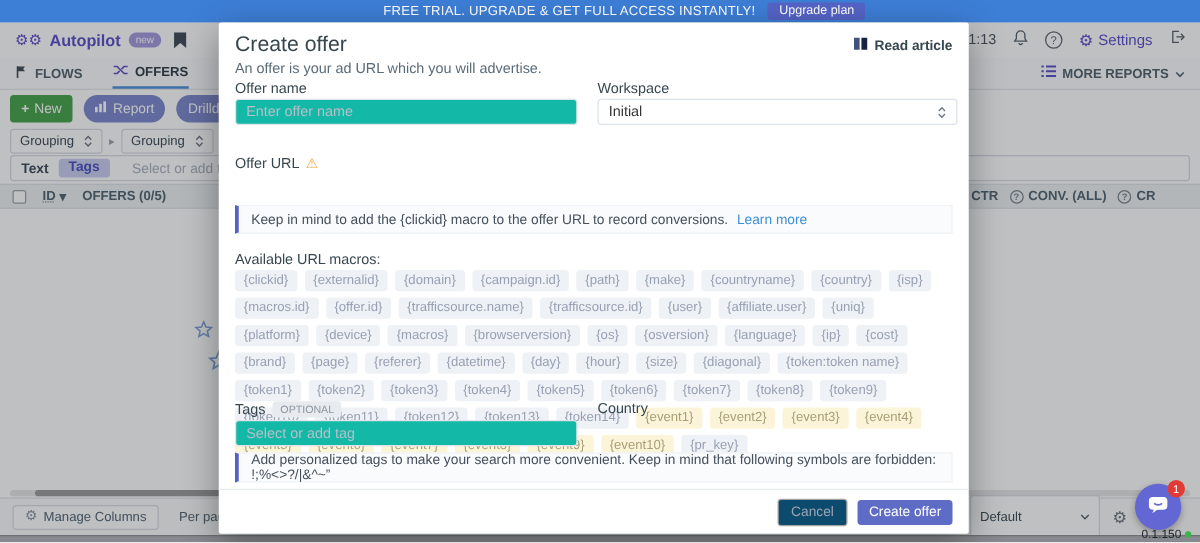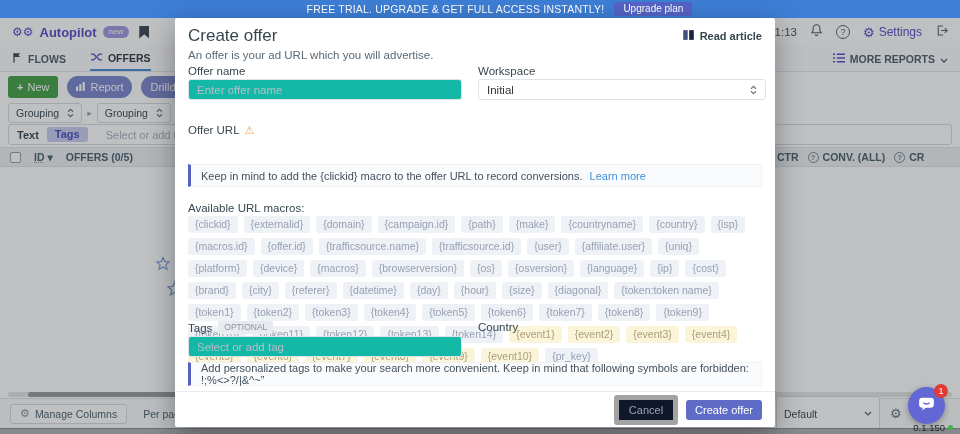--- a/index.html
+++ b/index.html
@@ -129,21 +129,21 @@
   .macros-label { position:absolute; left:13px; top:184px; font-size:11.5px; color:#37474f; }
   .chips { position:absolute; left:13px; top:198px; width:574px; display:flex; flex-wrap:wrap; gap:5px 6px; }
   .chip { background:#eef1f6; color:#98a1b3; font-size:10.5px; padding:2px 7px 3px; border-radius:3px;
           cursor:pointer; white-space:nowrap; }
   .chip.hl { background:#fcf4d9; color:#a89f78; }
 
   .optional-badge { background:#e7ebef; color:#8a95a0; font-size:8.5px; padding:1px 6px 2px; border-radius:3px; margin-left:6px; }
 
   .m-footer { position:absolute; left:0; top:373px; width:600px; height:36px; border-top:1px solid #e9edf0;
               display:flex; align-items:center; justify-content:flex-end; gap:8px; padding:0 13px; }
-  .btn-cancel { border:5px solid #a3a3a3; background:#0f172a; color:#9aa4b2; font-size:11px; padding:4px 10px;
+  .btn-cancel { border:1px solid #a3a3a3; background:#0c4a6e; color:#9aa4b2; font-size:11px; padding:4px 10px;
                 border-radius:3px; cursor:pointer; }
   .btn-create { background:#5f6cc6; color:#fff; font-size:11px; padding:4px 9px; border-radius:3px; cursor:pointer; }
 </style>
 </head>
 <body>
 
 <div class="stage">
 
   <div class="banner">
     <span class="banner-text">FREE TRIAL. UPGRADE &amp; GET FULL ACCESS INSTANTLY!</span>
@@ -383,21 +383,21 @@
         <span class="chip">{platform}</span>
         <span class="chip">{device}</span>
         <span class="chip">{macros}</span>
         <span class="chip">{browserversion}</span>
         <span class="chip">{os}</span>
         <span class="chip">{osversion}</span>
         <span class="chip">{language}</span>
         <span class="chip">{ip}</span>
         <span class="chip">{cost}</span>
         <span class="chip">{brand}</span>
-        <span class="chip">{city}</span>
+        <span class="chip">{page}</span>
         <span class="chip">{referer}</span>
         <span class="chip">{datetime}</span>
         <span class="chip">{day}</span>
         <span class="chip">{hour}</span>
         <span class="chip">{size}</span>
         <span class="chip">{diagonal}</span>
         <span class="chip">{token:token name}</span>
         <span class="chip">{token1}</span>
         <span class="chip">{token2}</span>
         <span class="chip">{token3}</span>

